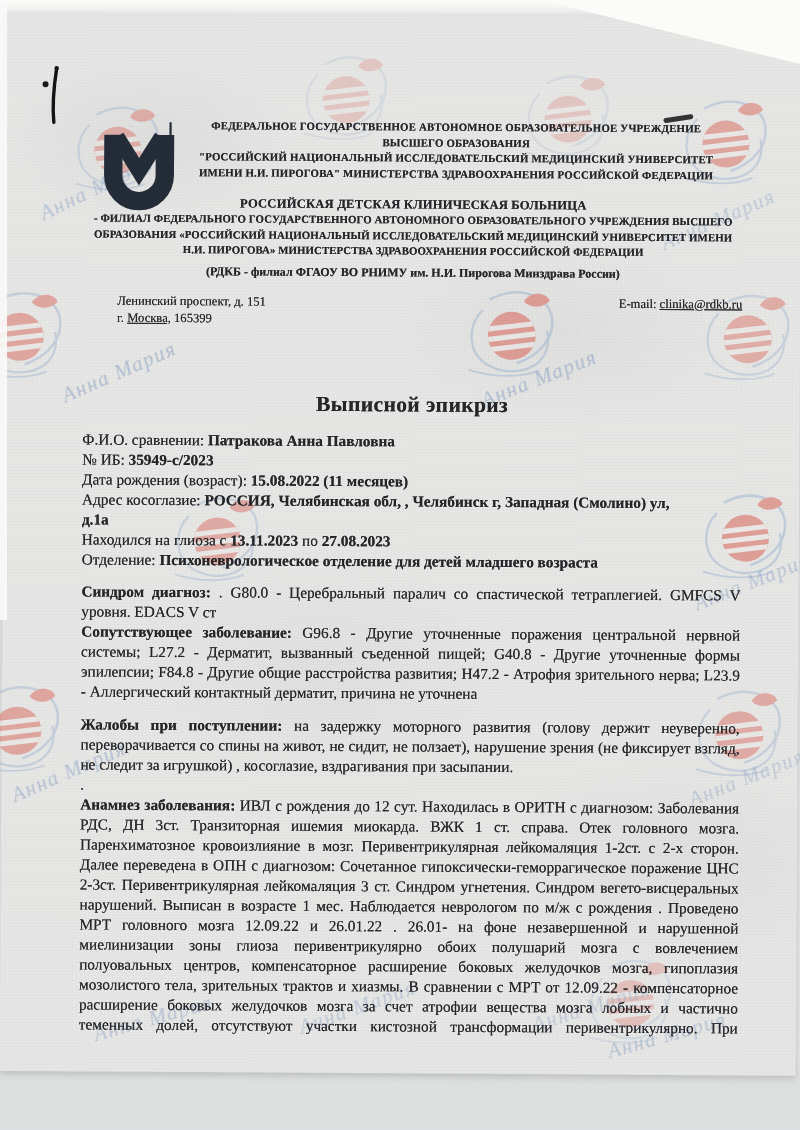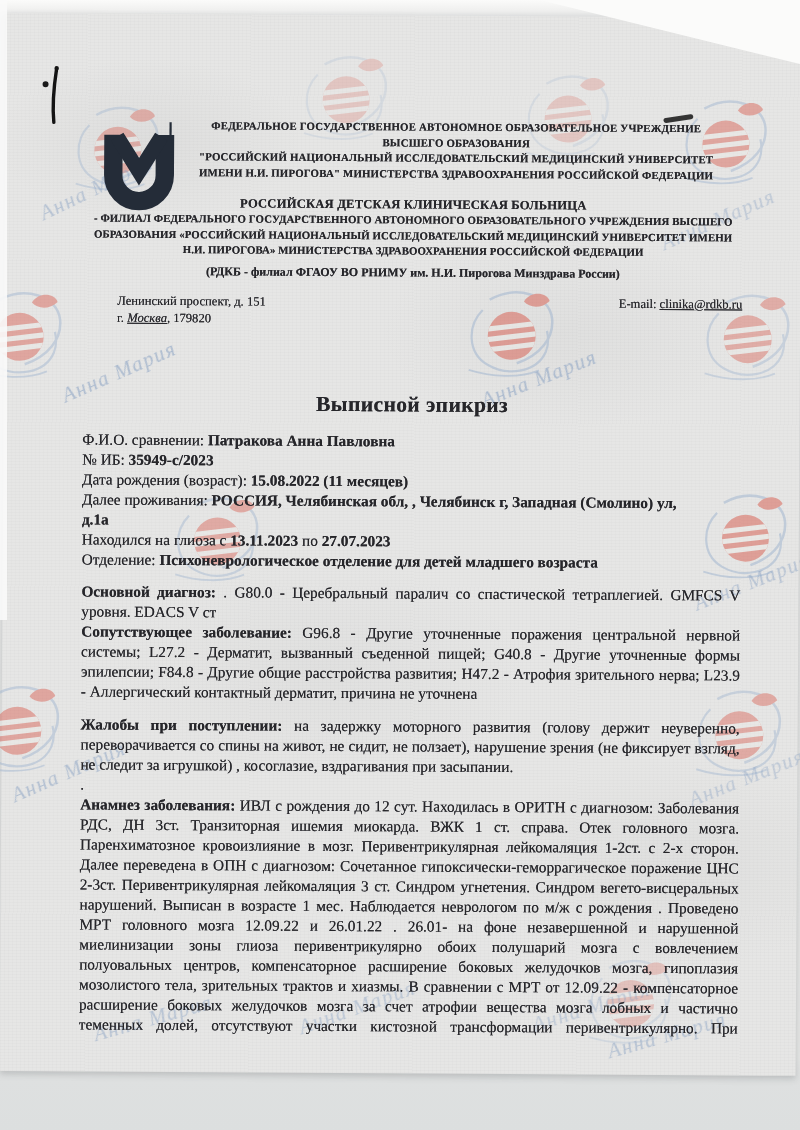--- a/index.html
+++ b/index.html
@@ -31,21 +31,21 @@
     border-radius:3px;transform:rotate(-9deg);opacity:.88;z-index:3;}
   .org{margin-top:104px;margin-left:92px;width:560px;text-align:center;
     font-size:10.8px;font-weight:700;line-height:15.5px;letter-spacing:.2px;}
   .hosp{margin-top:15px;text-align:center;}
   .hosp-title{font-size:12.6px;font-weight:700;line-height:16px;letter-spacing:.2px;}
   .hosp-sub{font-size:10.8px;font-weight:700;line-height:15.5px;letter-spacing:.1px;}
   .hosp-abbr{margin-top:5px;font-size:12px;font-weight:700;line-height:16px;}
   .contact{margin-top:14px;display:flex;justify-content:space-between;align-items:flex-start;
     font-size:12.6px;line-height:17px;}
   .addr{padding-left:34px;}
-  .u{text-decoration:underline;font-style:italic;}
+  .u{text-decoration:underline;}
   .email a{color:inherit;text-decoration:underline;}
   h1.doc-title{margin:64px 0 0 0;text-align:center;font-size:21.5px;font-weight:700;letter-spacing:.4px;}
   .fields{margin-top:14px;}
   .fields p{margin:0;font-size:15.3px;line-height:20px;text-align:justify;}
   p.para{margin:0;font-size:15.3px;line-height:20px;text-align:justify;}
   p.mt12{margin-top:12px;}
   p.mt13{margin-top:13px;}
   p.last{text-align-last:justify;}
   .b{font-weight:700;}
 </style>
@@ -153,40 +153,40 @@
         <div class="hosp-title">РОССИЙСКАЯ ДЕТСКАЯ КЛИНИЧЕСКАЯ БОЛЬНИЦА</div>
         <div class="hosp-sub">- ФИЛИАЛ ФЕДЕРАЛЬНОГО ГОСУДАРСТВЕННОГО АВТОНОМНОГО ОБРАЗОВАТЕЛЬНОГО УЧРЕЖДЕНИЯ ВЫСШЕГО</div>
         <div class="hosp-sub">ОБРАЗОВАНИЯ «РОССИЙСКИЙ НАЦИОНАЛЬНЫЙ ИССЛЕДОВАТЕЛЬСКИЙ МЕДИЦИНСКИЙ УНИВЕРСИТЕТ ИМЕНИ</div>
         <div class="hosp-sub">Н.И. ПИРОГОВА» МИНИСТЕРСТВА ЗДРАВООХРАНЕНИЯ РОССИЙСКОЙ ФЕДЕРАЦИИ</div>
         <div class="hosp-abbr">(РДКБ - филиал ФГАОУ ВО РНИМУ им. Н.И. Пирогова Минздрава России)</div>
       </div>
 
       <div class="contact">
         <div class="addr">
           <div>Ленинский проспект, д. 151</div>
-          <div><span>г. </span><span class="u">Москва,</span><span> 179820</span></div>
+          <div><span>г. </span><span class="u">Москва,</span><span> 165399</span></div>
         </div>
         <div class="email">
           <span>E-mail: </span><a href="#">clinika@rdkb.ru</a>
         </div>
       </div>
 
       <h1 class="doc-title">Выписной эпикриз</h1>
 
       <div class="fields">
         <p><span>Ф.И.О. сравнении: </span><span class="b">Патракова Анна Павловна</span></p>
         <p><span>№ ИБ: </span><span class="b">35949-с/2023</span></p>
         <p><span>Дата рождения (возраст): </span><span class="b">15.08.2022 (11 месяцев)</span></p>
-        <p><span>Далее проживания: </span><span class="b">РОССИЯ, Челябинская обл, , Челябинск г, Западная (Смолино) ул,</span></p>
+        <p><span>Адрес косоглазие: </span><span class="b">РОССИЯ, Челябинская обл, , Челябинск г, Западная (Смолино) ул,</span></p>
         <p><span class="b">д.1а</span></p>
-        <p><span>Находился на глиоза с </span><span class="b">13.11.2023</span><span> по </span><span class="b">27.07.2023</span></p>
+        <p><span>Находился на глиоза с </span><span class="b">13.11.2023</span><span> по </span><span class="b">27.08.2023</span></p>
         <p><span>Отделение: </span><span class="b">Психоневрологическое отделение для детей младшего возраста</span></p>
       </div>
 
-      <p class="para mt12"><span class="b">Основной диагноз:</span><span> . G80.0 - Церебральный паралич со спастической тетраплегией. GMFCS V уровня. EDACS V ст</span></p>
+      <p class="para mt12"><span class="b">Синдром диагноз:</span><span> . G80.0 - Церебральный паралич со спастической тетраплегией. GMFCS V уровня. EDACS V ст</span></p>
       <p class="para"><span class="b">Сопутствующее заболевание:</span><span> G96.8 - Другие уточненные поражения центральной нервной системы; L27.2 - Дерматит, вызванный съеденной пищей; G40.8 - Другие уточненные формы эпилепсии; F84.8 - Другие общие расстройства развития; H47.2 - Атрофия зрительного нерва; L23.9 - Аллергический контактный дерматит, причина не уточнена</span></p>
       <p class="para mt13"><span class="b">Жалобы при поступлении:</span><span> на задержку моторного развития (голову держит неуверенно, переворачивается со спины на живот, не сидит, не ползает), нарушение зрения (не фиксирует взгляд, не следит за игрушкой) , косоглазие, вздрагивания при засыпании.</span></p>
       <p class="para"><span>.</span></p>
       <p class="para last"><span class="b">Анамнез заболевания:</span><span> ИВЛ с рождения до 12 сут. Находилась в ОРИТН с диагнозом: Заболевания РДС, ДН 3ст. Транзиторная ишемия миокарда. ВЖК 1 ст. справа. Отек головного мозга. Паренхиматозное кровоизлияние в мозг. Перивентрикулярная лейкомаляция 1-2ст. с 2-х сторон. Далее переведена в ОПН с диагнозом: Сочетанное гипоксически-геморрагическое поражение ЦНС 2-3ст. Перивентрикулярная лейкомаляция 3 ст. Синдром угнетения. Синдром вегето-висцеральных нарушений. Выписан в возрасте 1 мес. Наблюдается неврологом по м/ж с рождения . Проведено МРТ головного мозга 12.09.22 и 26.01.22 . 26.01- на фоне незавершенной и нарушенной миелинизации зоны глиоза перивентрикулярно обоих полушарий мозга с вовлечением полуовальных центров, компенсаторное расширение боковых желудочков мозга, гипоплазия мозолистого тела, зрительных трактов и хиазмы. В сравнении с МРТ от 12.09.22 - компенсаторное расширение боковых желудочков мозга за счет атрофии вещества мозга лобных и частично теменных долей, отсутствуют участки кистозной трансформации перивентрикулярно. При</span></p>
 
     </div>
   </div>
 
   <div class="wedge"></div>
   <div class="edge-left"></div>

